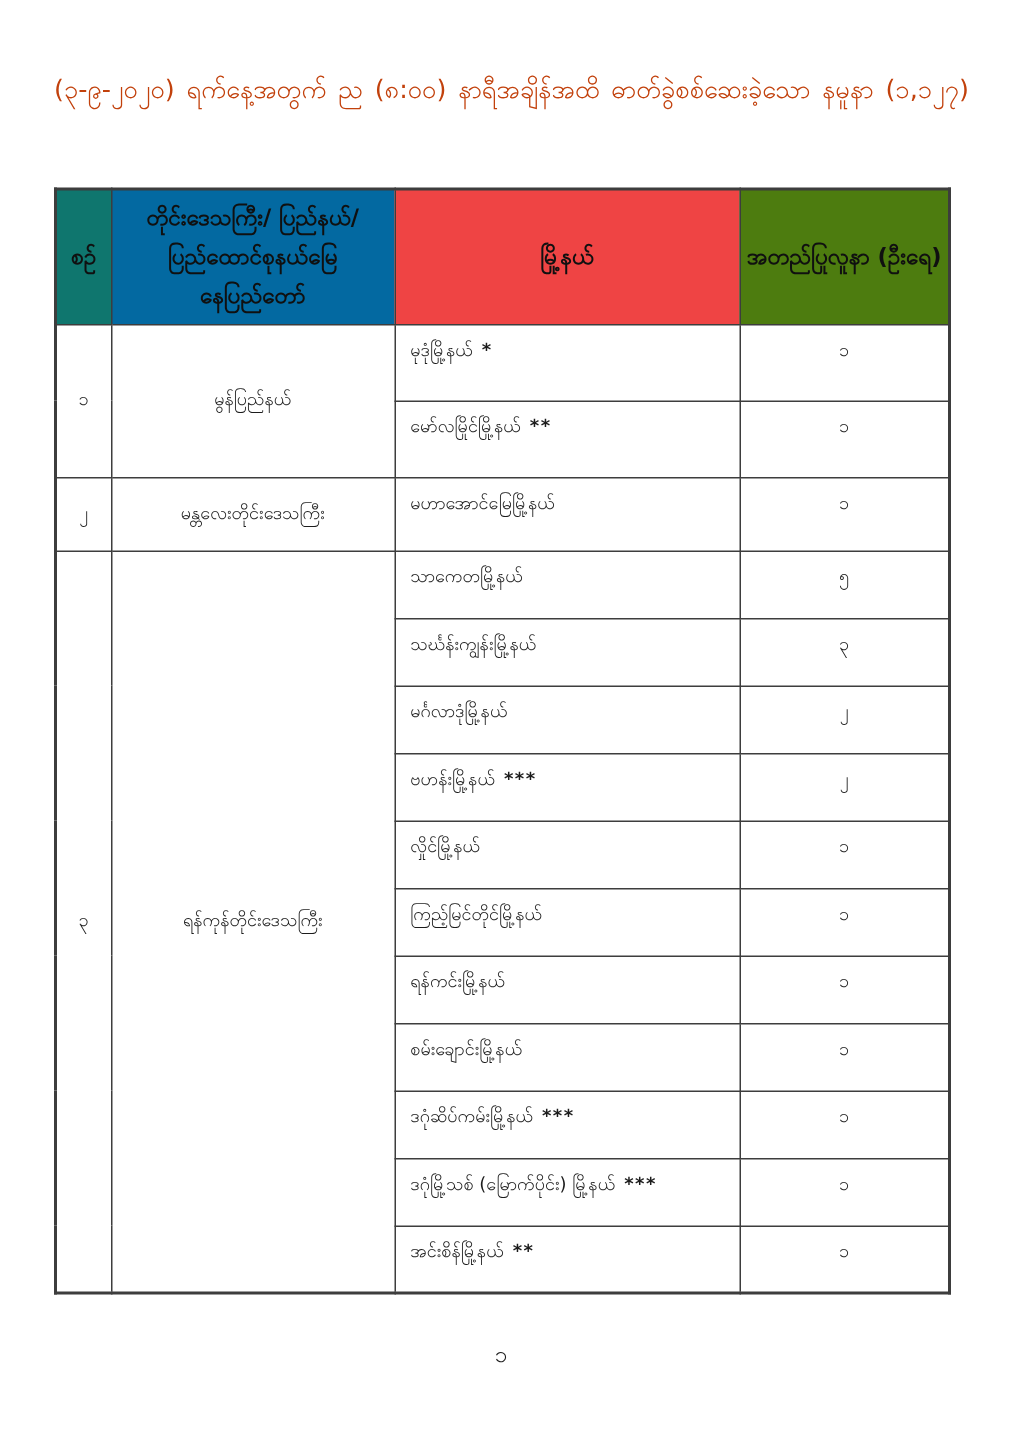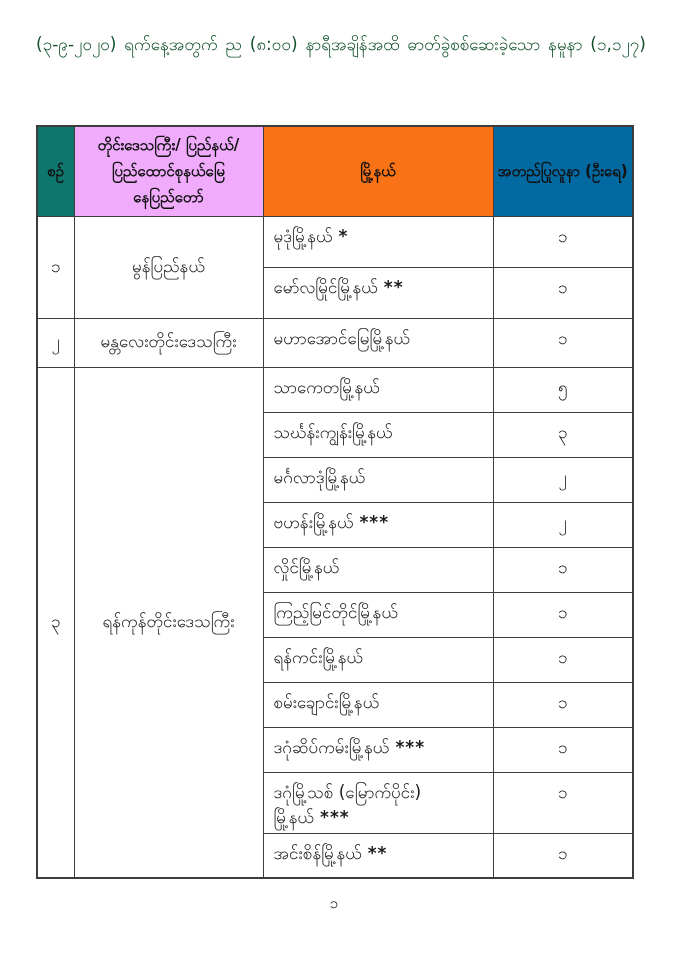--- a/index.html
+++ b/index.html
@@ -10,24 +10,24 @@
     font-family: "DejaVu Sans", sans-serif;
     color: #1c1c1c;
   }
   .page {
     position: relative;
     width: 679px; height: 960px;
     overflow: hidden;
   }
   .intro {
     position: absolute;
-    left: 36px; top: 24px;
+    left: 36px; top: 40px;
     width: 610px;
     font-size: 17px;
-    color: #14532d;
+    color: #c2410c;
   }
   .intro-line1 {
     display: block;
     height: 46px;
     line-height: 40px;
     text-align: justify;
     text-align-last: justify;
     white-space: nowrap;
   }
   .intro-line2 {
@@ -52,21 +52,21 @@
   th {
     font-size: 15px;
     font-weight: bold;
     text-align: center;
     vertical-align: middle;
     line-height: 1.75;
     padding: 2px 4px;
     color: #101010;
   }
   td {
-    font-size: 17px;
+    font-size: 12px;
     vertical-align: top;
     padding: 8px 6px 2px 6px;
   }
   td.no, td.region {
     text-align: center;
     vertical-align: middle;
     padding: 0 4px;
   }
   td.township { text-align: left; padding-left: 10px; }
   td.count { text-align: center; }
@@ -95,23 +95,23 @@
   <table class="cases">
     <colgroup>
         <col class="c1">
         <col class="c2">
         <col class="c3">
         <col class="c4">
       </colgroup>
     <thead>
       <tr>
         <th style="background: #0f766e;">စဉ်</th>
-        <th style="background: #f0abfc;">တိုင်းဒေသကြီး/ ပြည်နယ်/ ပြည်ထောင်စုနယ်မြေ နေပြည်တော်</th>
-        <th style="background: #f97316; margin-top: 24px;">မြို့နယ်</th>
-        <th style="background: #0369a1;">အတည်ပြုလူနာ (ဦးရေ)</th>
+        <th style="background: #0369a1;">တိုင်းဒေသကြီး/ ပြည်နယ်/ ပြည်ထောင်စုနယ်မြေ နေပြည်တော်</th>
+        <th style="background: #ef4444; margin-top: 24px;">မြို့နယ်</th>
+        <th style="background: #4d7c0f;">အတည်ပြုလူနာ (ဦးရေ)</th>
       </tr>
     </thead>
     <tbody>
 
       <tr class="r51">
         <td class="no" rowspan="2">၁</td>
         <td class="region" rowspan="2">မွန်ပြည်နယ်</td>
         <td class="township"><span>မုဒုံမြို့နယ်</span><span class="stars">*</span></td>
         <td class="count">၁</td>
       </tr>

